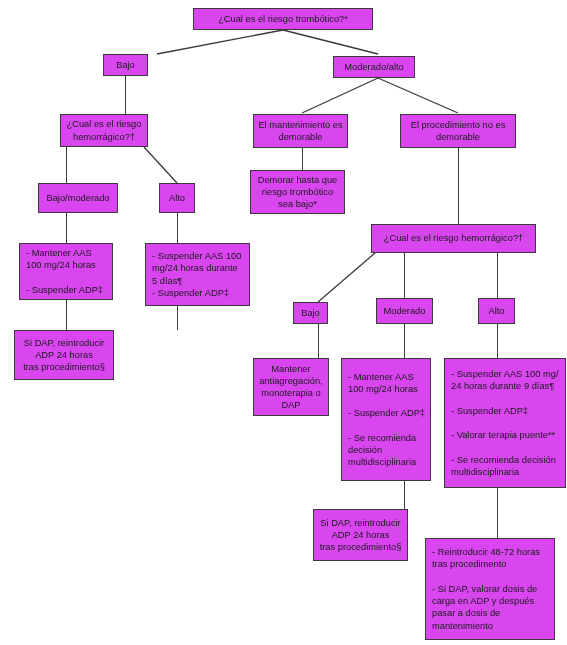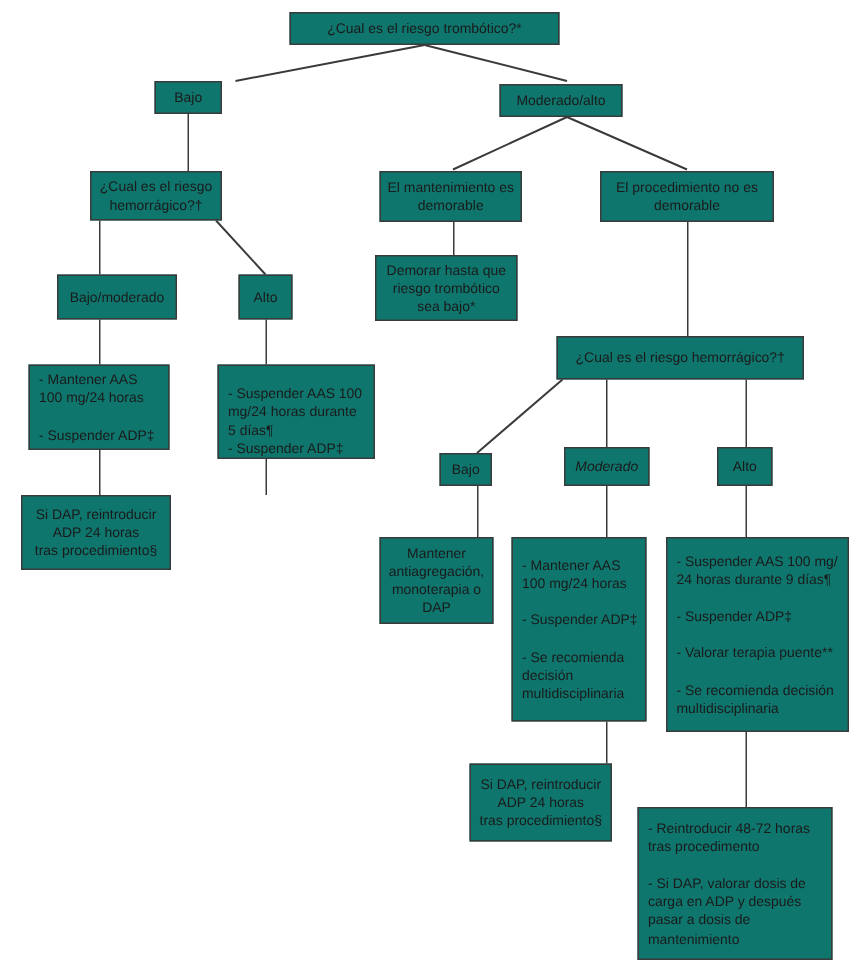--- a/index.html
+++ b/index.html
@@ -13,21 +13,21 @@
     width: 567px;
     height: 645px;
     background: #ffffff;
     font-family: "Liberation Sans", sans-serif;
     overflow: hidden;
   }
   .node {
     position: absolute;
     box-sizing: border-box;
     border: 1.3px solid #3a3a3a;
-    background: #0f766e;
+    background: #d946ef;
     color: #1a1a1a;
     font-size: 9.3px;
     line-height: 12.2px;
     z-index: 2;
     display: flex;
     flex-direction: column;
     justify-content: center;
   }
   .node.center {
     text-align: center;
@@ -147,21 +147,21 @@
     <span class="inner">Alto</span>
   </div>
 
   <div class="node left" style="left:19px; top:243px; width:94px; height:57px;">
     <span class="inner">- Mantener AAS
    100 mg/24 horas
 
 - Suspender ADP‡</span>
   </div>
 
-  <div class="node left" style="left:145px; top:243px; width:105px; height:63px;justify-content:flex-end;">
+  <div class="node left" style="left:145px; top:243px; width:105px; height:63px;">
     <span class="inner">- Suspender AAS 100
    mg/24 horas durante
    5 días¶
 - Suspender ADP‡</span>
   </div>
 
   <div class="node center" style="left:14px; top:330px; width:100px; height:50px;">
     <span class="inner">Si DAP, reintroducir
 ADP  24 horas
 tras procedimiento§</span>
@@ -169,21 +169,21 @@
 
 
   <div class="node center" style="left:371px; top:224px; width:165px; height:29px;">
     <span class="inner">¿Cual es el riesgo hemorrágico?†</span>
   </div>
 
   <div class="node center" style="left:293px; top:302px; width:35px; height:22px;">
     <span class="inner">Bajo</span>
   </div>
 
-  <div class="node center" style="left:376px; top:298px; width:57px; height:26px;font-style:italic;">
+  <div class="node center" style="left:376px; top:298px; width:57px; height:26px;">
     <span class="inner">Moderado</span>
   </div>
 
   <div class="node center" style="left:478px; top:298px; width:37px; height:26px;">
     <span class="inner">Alto</span>
   </div>
 
   <div class="node center" style="left:253px; top:358px; width:76px; height:58px;">
     <span class="inner">Mantener
 antiagregación,

